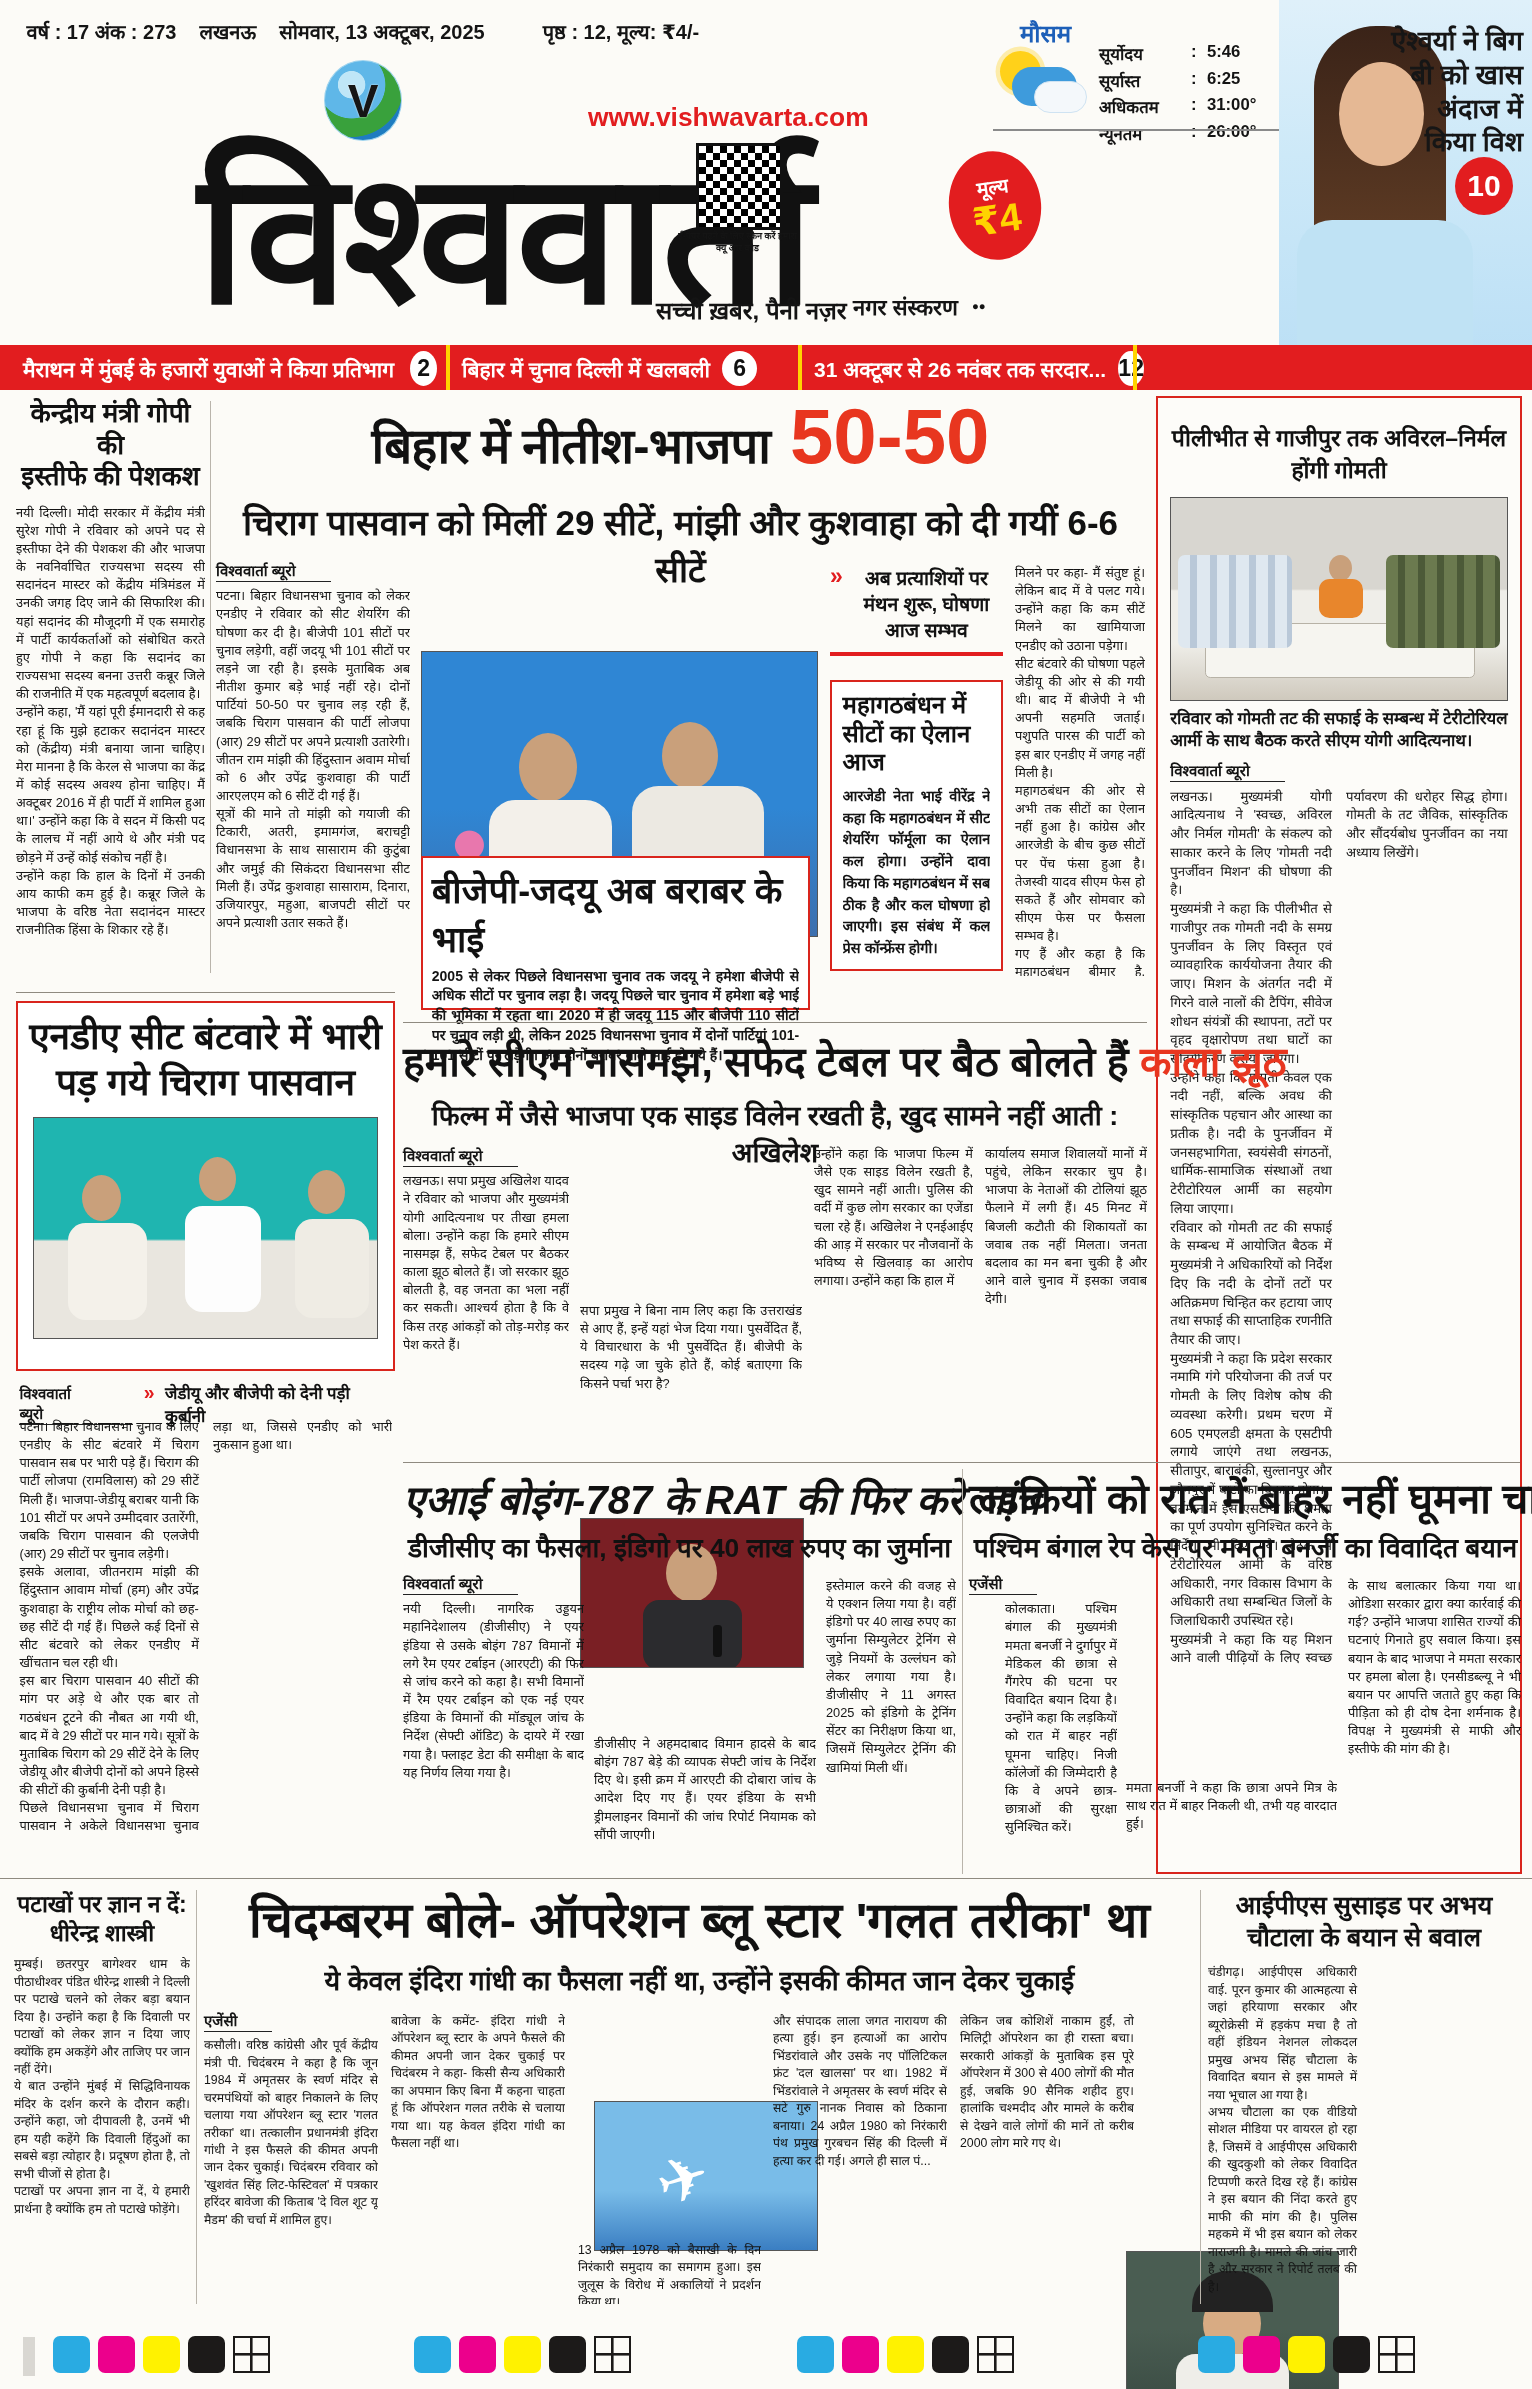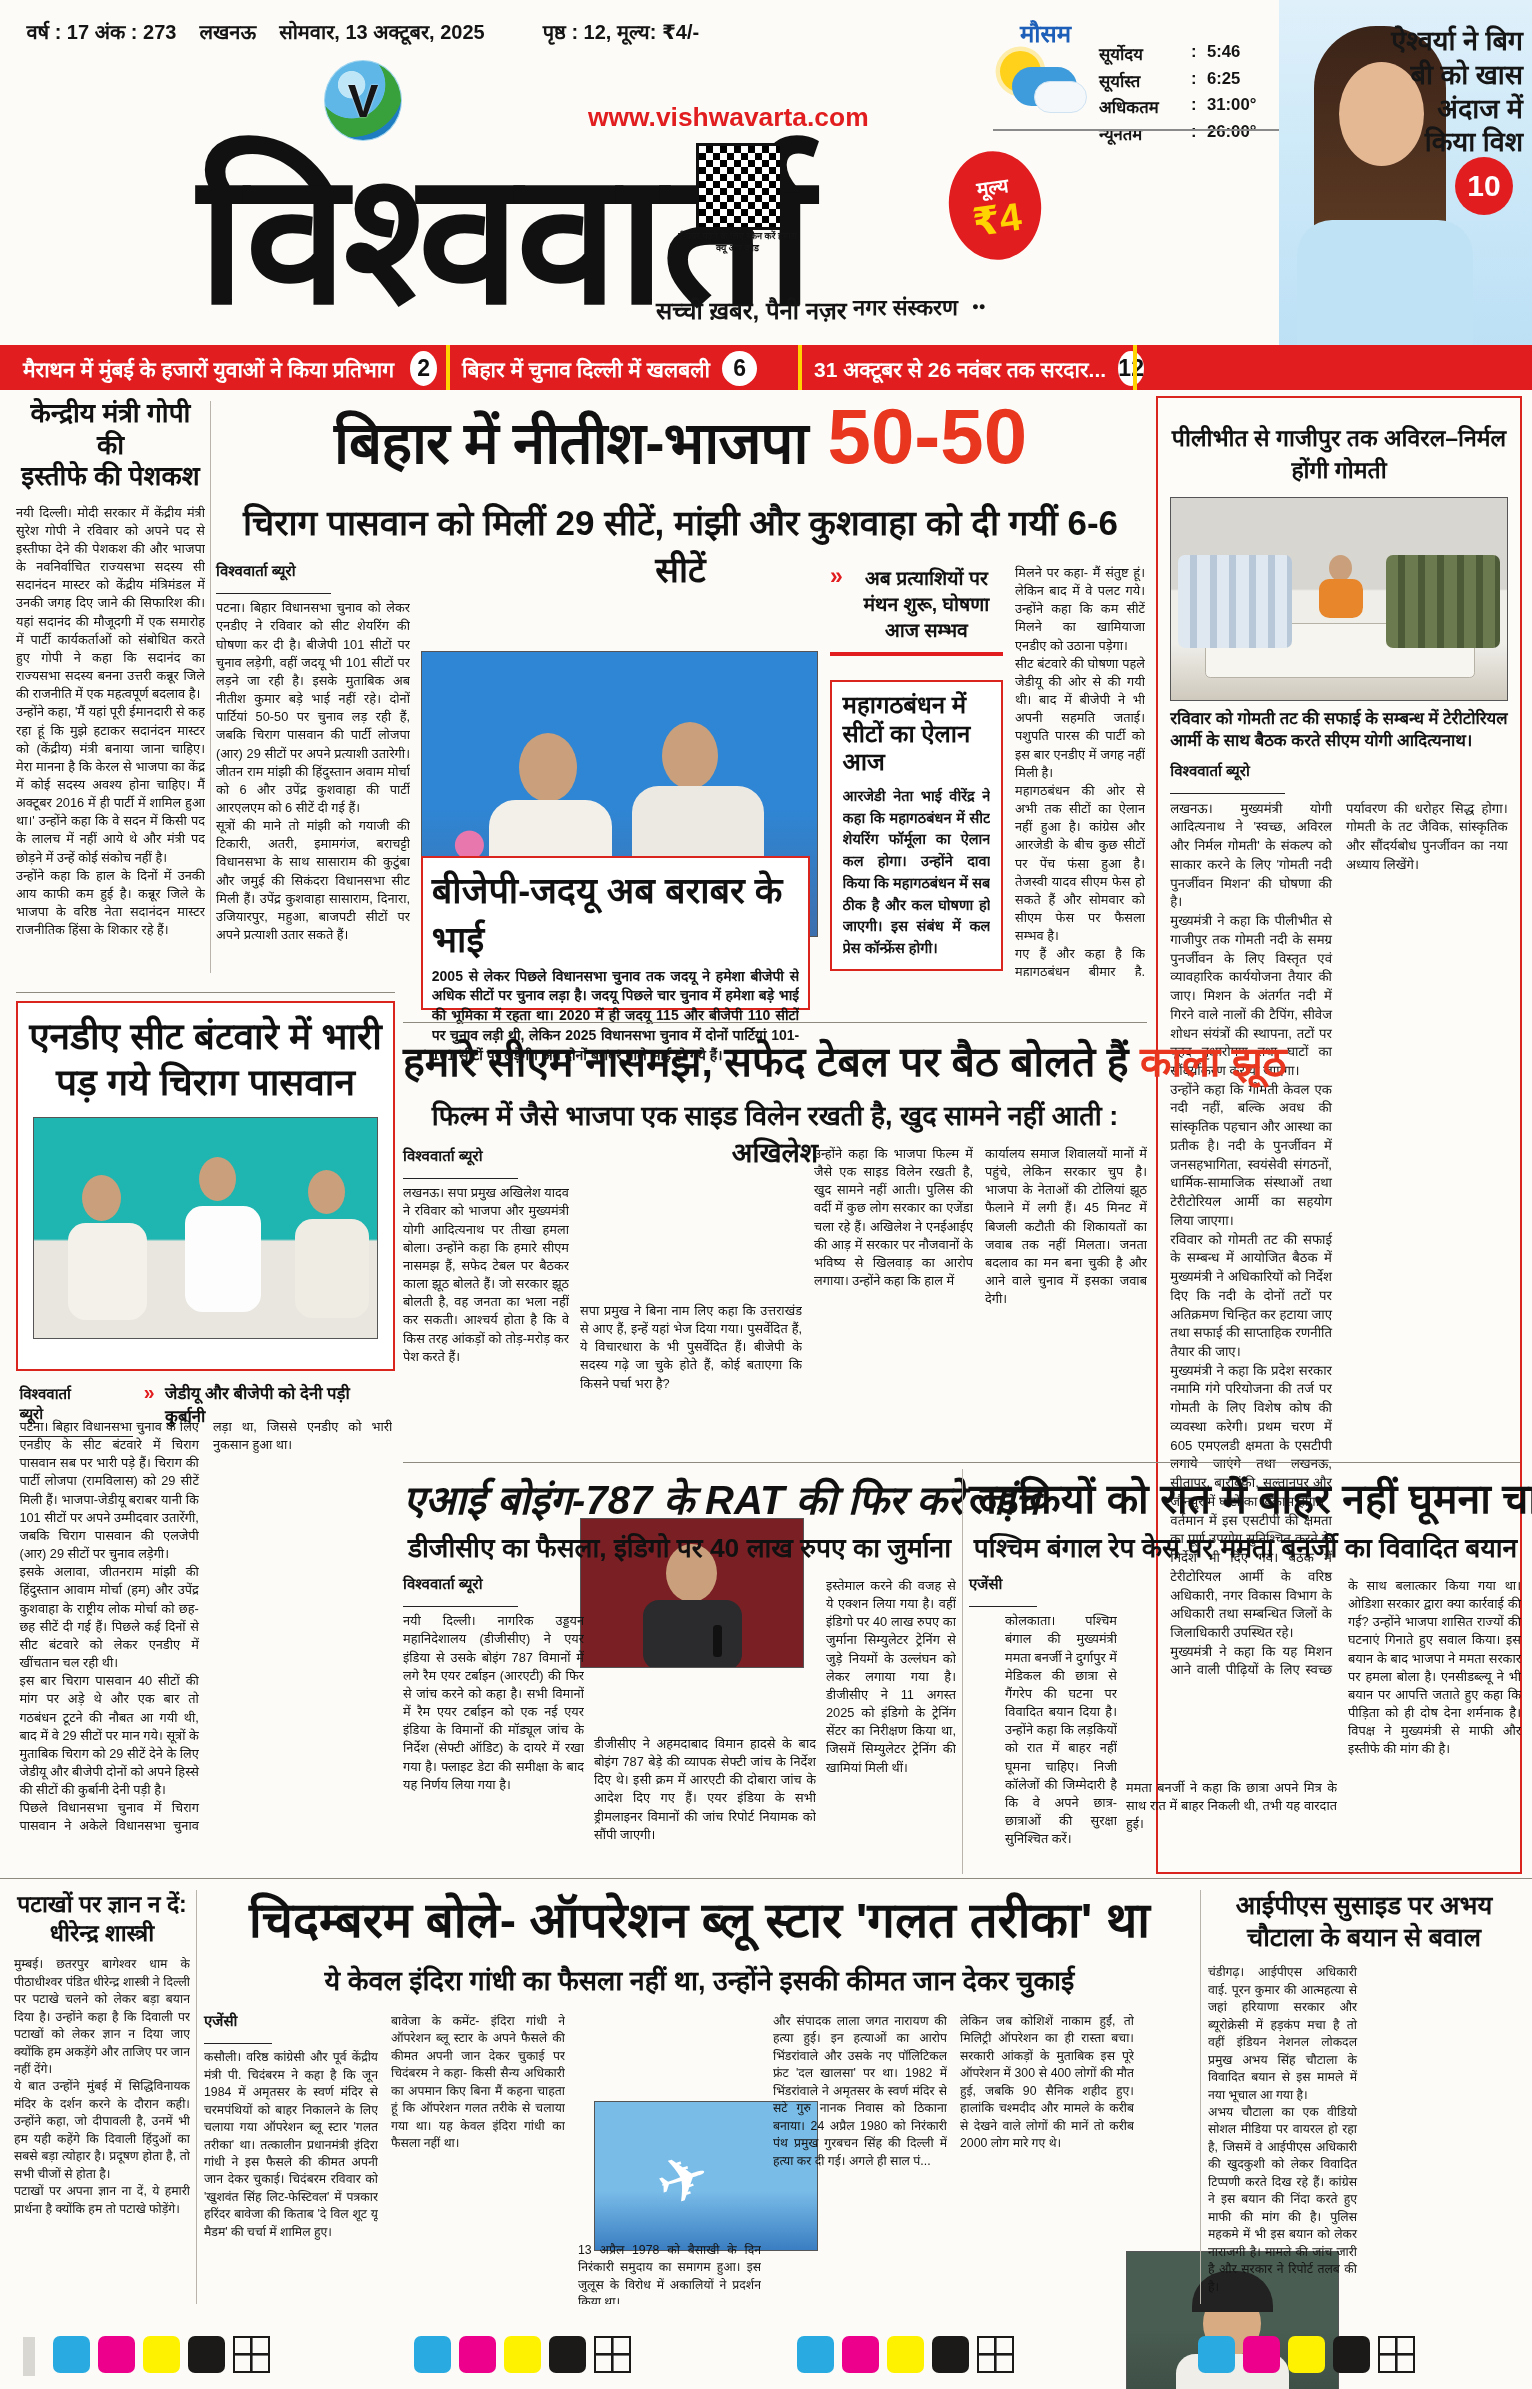--- a/index.html
+++ b/index.html
@@ -1,20 +1,20 @@
 <!DOCTYPE html>
 <html style="font-size:14px"><head>
 <meta charset="utf-8">
 <style>
   html,body{margin:0;padding:0;}
   body{width:1532px;height:2389px;position:relative;background:#fcfbf7;
        font-family:"Liberation Sans","DejaVu Sans",sans-serif;color:#141414;overflow:hidden;}
   .abs{position:absolute;}
   .jc{text-align:justify;overflow:hidden;word-break:break-word;font-size:12.8px;line-height:1.42;}
-  .byline{font-weight:bold;font-size:15px;border-bottom:1.8px solid #222;display:inline-block;padding:0 35px 13px 0;margin-bottom:5.3px;}
+  .byline{font-weight:bold;font-size:15px;border-bottom:1.8px solid #222;display:inline-block;padding:0 35px 1px 0;margin-bottom:5.3px;}
   .hl{font-weight:800;color:#111;}
   .red{color:#e8361f;}
   .center{text-align:center;}
   .vrule{width:0.9px;background:#b9b4ab;}
   .hrule{height:0.9px;background:#8f8a80;}
   .photo{border:0.9px solid #555;position:relative;overflow:hidden;}
   .cap{font-weight:bold;font-size:16.7px;line-height:1.3;}
   .redbox{border:2.6px solid #d9251d;}
   .pgcircle{background:#fff;color:#111;border-radius:50%;display:flex;align-items:center;justify-content:center;font-weight:800;}
   .face{position:absolute;border-radius:50%;background:#c9a07b;}
@@ -136,21 +136,21 @@
     <div>केन्द्रीय मंत्री गोपी की</div>
     <div>इस्तीफे की पेशकश</div>
   </div>
   <div class="jc" style="margin-top:10.6px;height:493px;white-space:pre-line;">नयी दिल्ली। मोदी सरकार में केंद्रीय मंत्री सुरेश गोपी ने रविवार को अपने पद से इस्तीफा देने की पेशकश की और भाजपा के नवनिर्वाचित राज्यसभा सदस्य सी सदानंदन मास्टर को केंद्रीय मंत्रिमंडल में उनकी जगह दिए जाने की सिफारिश की। यहां सदानंद की मौजूदगी में एक समारोह में पार्टी कार्यकर्ताओं को संबोधित करते हुए गोपी ने कहा कि सदानंद का राज्यसभा सदस्य बनना उत्तरी कन्नूर जिले की राजनीति में एक महत्वपूर्ण बदलाव है।
 उन्होंने कहा, 'मैं यहां पूरी ईमानदारी से कह रहा हूं कि मुझे हटाकर सदानंदन मास्टर को (केंद्रीय) मंत्री बनाया जाना चाहिए। मेरा मानना है कि केरल से भाजपा का केंद्र में कोई सदस्य अवश्य होना चाहिए। मैं अक्टूबर 2016 में ही पार्टी में शामिल हुआ था।' उन्होंने कहा कि वे सदन में किसी पद के लालच में नहीं आये थे और मंत्री पद छोड़ने में उन्हें कोई संकोच नहीं है।
 उन्होंने कहा कि हाल के दिनों में उनकी आय काफी कम हुई है। कन्नूर जिले के भाजपा के वरिष्ठ नेता सदानंदन मास्टर राजनीतिक हिंसा के शिकार रहे हैं।</div>
 </div>
 <div class="abs vrule" style="left:210px;top:401px;height:572px;"></div>
 
 <div class="abs center" style="left:216px;top:391px;width:929px;white-space:nowrap;">
-  <span class="hl" style="font-size:58px;letter-spacing:-0.9px;">बिहार में नीतीश-भाजपा</span>
+  <span class="hl" style="font-size:49px;letter-spacing:-0.9px;">बिहार में नीतीश-भाजपा</span>
   <span class="hl red" style="font-size:78px;margin-left:16px;">50-50</span>
 </div>
 <div class="abs center hl" style="left:216px;top:498px;width:929px;font-size:35px;">
   <span>चिराग पासवान को मिलीं 29 सीटें, मांझी और कुशवाहा को दी गयीं 6-6 सीटें</span>
 </div>
 
 <div class="abs" style="left:216px;top:560px;width:194px;height:416px;">
   <div class="byline">विश्ववार्ता ब्यूरो</div>
   <div class="jc" style="height:370px;white-space:pre-line;">पटना। बिहार विधानसभा चुनाव को लेकर एनडीए ने रविवार को सीट शेयरिंग की घोषणा कर दी है। बीजेपी 101 सीटों पर चुनाव लड़ेगी, वहीं जदयू भी 101 सीटों पर लड़ने जा रही है। इसके मुताबिक अब नीतीश कुमार बड़े भाई नहीं रहे। दोनों पार्टियां 50-50 पर चुनाव लड़ रही हैं, जबकि चिराग पासवान की पार्टी लोजपा (आर) 29 सीटों पर अपने प्रत्याशी उतारेगी। जीतन राम मांझी की हिंदुस्तान अवाम मोर्चा को 6 और उपेंद्र कुशवाहा की पार्टी आरएलएम को 6 सीटें दी गई हैं।
 सूत्रों की माने तो मांझी को गयाजी की टिकारी, अतरी, इमामगंज, बराचट्टी विधानसभा के साथ सासाराम की कुटुंबा और जमुई की सिकंदरा विधानसभा सीट मिली हैं। उपेंद्र कुशवाहा सासाराम, दिनारा, उजियारपुर, महुआ, बाजपटी सीटों पर अपने प्रत्याशी उतार सकते हैं।</div>

